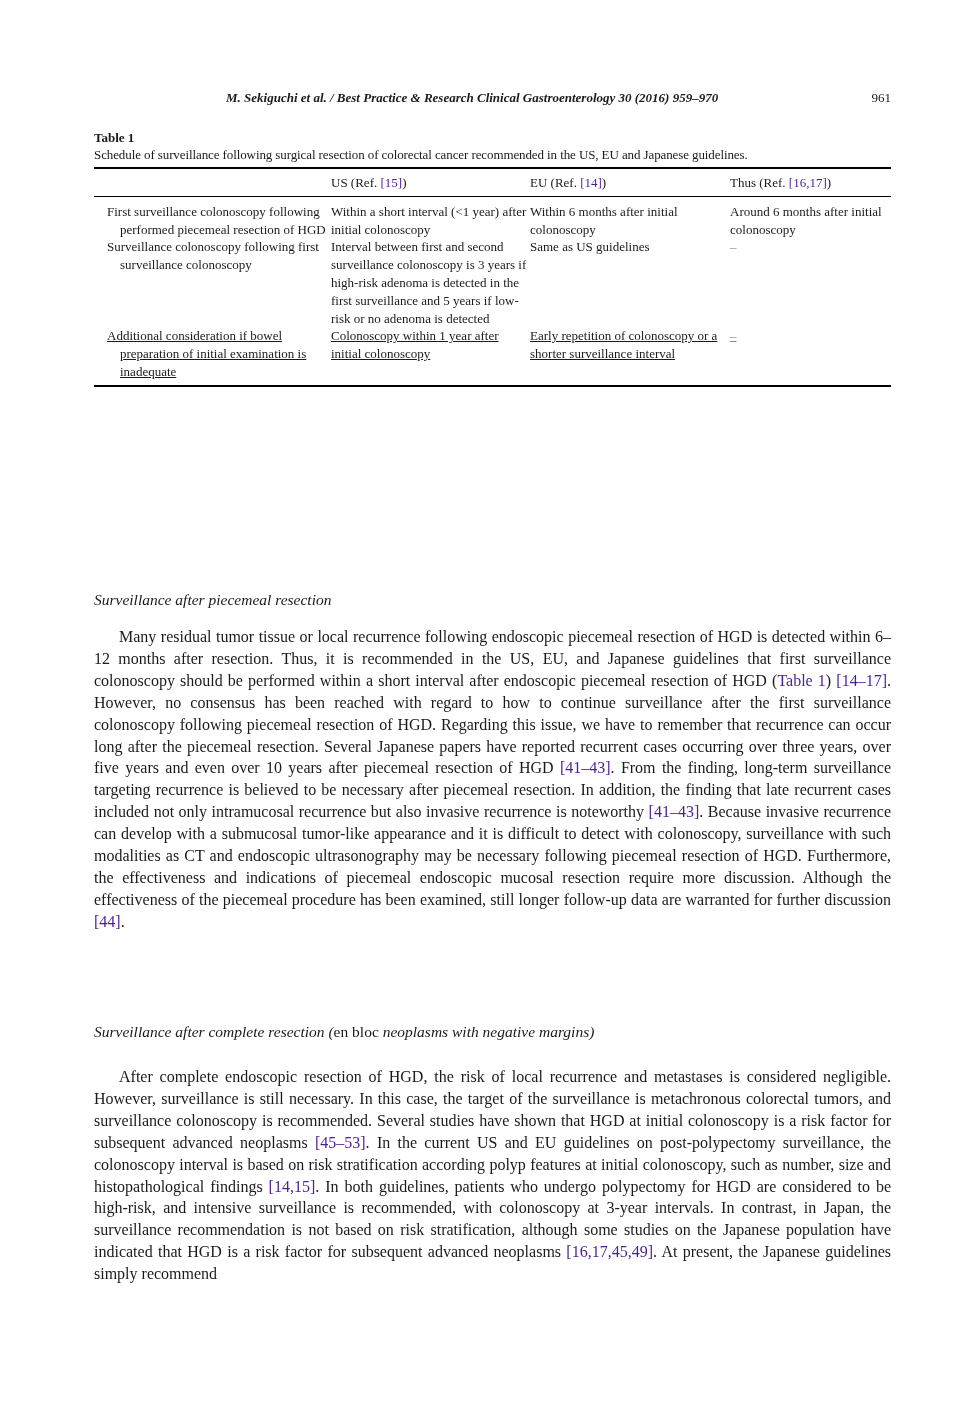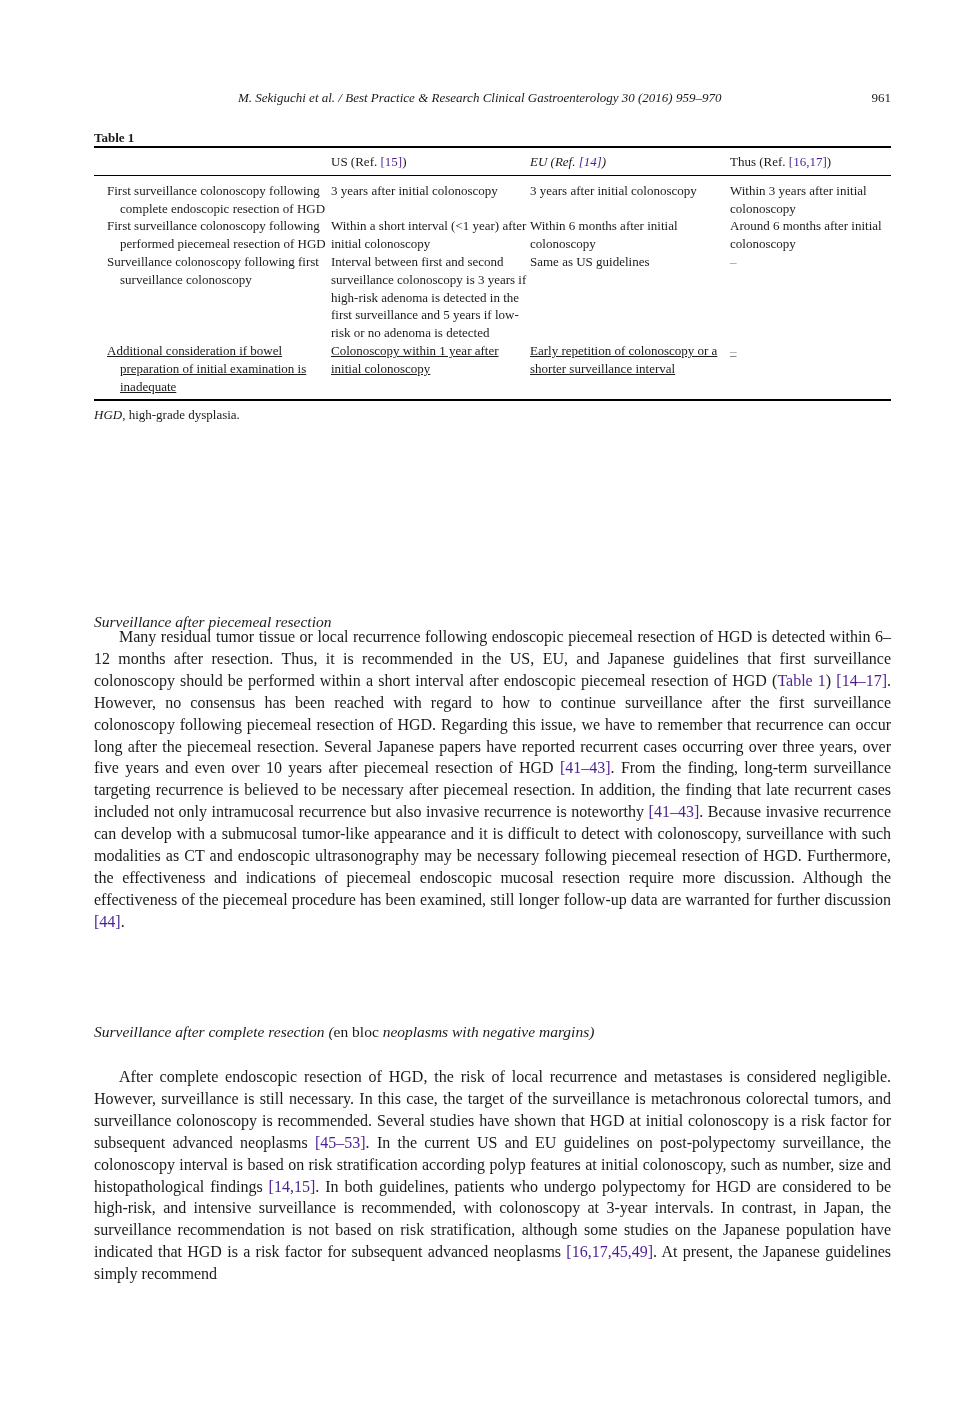--- a/index.html
+++ b/index.html
@@ -1,69 +1,62 @@
 <!DOCTYPE html>
 <html><head>
 <meta charset="utf-8">
 <style>
   html, body { margin: 0; padding: 0; background: #ffffff; }
   body { width: 974px; height: 1417px; position: relative; overflow: hidden;
          font-family: "Liberation Serif", serif; color: #1a1a1a; }
   .running-head { position: absolute; top: 90px; left: 94px; width: 797px; font-size: 13px; }
-  .running-head .citation { position: absolute; left: 144px; font-style: italic; }
+  .running-head .citation { position: absolute; left: 132px; font-style: italic; font-weight: bold; }
   .running-head .pageno { position: absolute; right: 0; margin-left: 12px; }
   .table-block { position: absolute; top: 130px; left: 94px; width: 797px; }
   .table-label { font-weight: bold; font-size: 13px; line-height: 16px; }
   .table-caption { font-size: 13px; line-height: 17px; margin-bottom: 4px; letter-spacing: -0.1px; white-space: nowrap; }
   table { width: 797px; border-collapse: collapse; font-size: 13px; line-height: 17.8px; }
   thead tr { border-top: 2px solid #000; border-bottom: 1px solid #000; }
   tbody tr:last-child td { padding-bottom: 4px; text-decoration: underline; }
   tbody { border-bottom: 2px solid #000; }
   th { font-weight: normal; text-align: left; padding: 5px 0 4px 0; }
   td { vertical-align: top; padding: 0; }
   td.rowhead { padding-left: 13px; }
   td.rowhead .hang { padding-left: 13px; text-indent: -13px; display: block; }
   tbody tr:first-child td { padding-top: 6px; }
-  .col0 { width: 237px; } .col1 { width: 199px; } .col2 { width: 200px; font-style: italic; }
+  .col0 { width: 237px; } .col1 { width: 199px; } .col2 { width: 200px; }
   .dash { color: #888; }
   .ref { color: #4c1d95; }
   .footnote { font-size: 13px; margin-top: 6px; }
   .footnote i { font-style: italic; }
   .section-heading { position: absolute; left: 94px; font-style: italic; font-size: 15.5px; }
   .body-para { position: absolute; left: 94px; width: 797px; font-size: 16px; line-height: 21.9px;
                text-align: justify; text-indent: 25px; hyphens: manual; }
 </style>
 </head>
 <body>
 
 <div class="running-head">
   <span class="citation">M. Sekiguchi et al. / Best Practice &amp; Research Clinical Gastroenterology 30 (2016) 959–970</span>
   <span class="pageno">961</span>
 </div>
 
 <div class="table-block">
   <div class="table-label">Table 1</div>
+  <div class="table-caption">Schedule of surveillance following surgical resection of colorectal cancer recommended in the US, EU and Japanese guidelines.</div>
   <table>
     <thead>
       <tr>
         <th class="col0"></th>
         <th class="col1"><span>US (Ref. </span><span class="ref">[15]</span><span>)</span></th>
         <th class="col2"><span>EU (Ref. </span><span class="ref">[14]</span><span>)</span></th>
         <th><span>Thus (Ref. </span><span class="ref">[16,17]</span><span>)</span></th>
       </tr>
     </thead>
     <tbody id="table-body">
-        <tr>
-          <td class="rowhead">
-            <span class="hang">First surveillance colonoscopy following complete endoscopic resection of HGD</span>
-          </td>
-          <td>3 years after initial colonoscopy</td>
-          <td>3 years after initial colonoscopy</td>
-          <td>Within 3 years after initial colonoscopy</td>
-        </tr>
         <tr>
           <td class="rowhead">
             <span class="hang">First surveillance colonoscopy following performed piecemeal resection of HGD</span>
           </td>
           <td>Within a short interval (&lt;1 year) after initial colonoscopy</td>
           <td>Within 6 months after initial colonoscopy</td>
           <td>Around 6 months after initial colonoscopy</td>
         </tr>
         <tr>
           <td class="rowhead">
@@ -76,20 +69,19 @@
         <tr>
           <td class="rowhead">
             <span class="hang">Additional consideration if bowel preparation of initial examination is inadequate</span>
           </td>
           <td>Colonoscopy within 1 year after initial colonoscopy</td>
           <td>Early repetition of colonoscopy or a shorter surveillance interval</td>
           <td class="dash">–</td>
         </tr>
       </tbody>
   </table>
-  <div class="footnote"><i>HGD</i><span>, high-grade dysplasia.</span></div>
 </div>
 
-<div class="section-heading" style="top:613px;text-align:center;">Surveillance after piecemeal resection</div>
+<div class="section-heading" style="top:591px;text-align:center;">Surveillance after piecemeal resection</div>
 <div class="body-para" style="top:626px;" id="para-0"><span>Many residual tumor tissue or local recurrence following endoscopic piecemeal resection of HGD is detected within 6–12 months after resection. Thus, it is recommended in the US, EU, and Japanese guidelines that first surveillance colonoscopy should be performed within a short interval after endoscopic piecemeal resection of HGD (</span><span class="ref">Table 1</span><span>) </span><span class="ref">[14–17]</span><span>. However, no consensus has been reached with regard to how to continue surveillance after the first surveillance colonoscopy following piecemeal resection of HGD. Regarding this issue, we have to remember that recurrence can occur long after the piecemeal resection. Several Japanese papers have reported recurrent cases occurring over three years, over five years and even over 10 years after piecemeal resection of HGD </span><span class="ref">[41–43]</span><span>. From the finding, long-term surveillance targeting recurrence is believed to be necessary after piecemeal resection. In addition, the finding that late recurrent cases included not only intramucosal recurrence but also invasive recurrence is noteworthy </span><span class="ref">[41–43]</span><span>. Because invasive recurrence can develop with a submucosal tumor-like appearance and it is difficult to detect with colonoscopy, surveillance with such modalities as CT and endoscopic ultrasonography may be necessary following piecemeal resection of HGD. Furthermore, the effectiveness and indications of piecemeal endoscopic mucosal resection require more discussion. Although the effectiveness of the piecemeal procedure has been examined, still longer follow-up data are warranted for further discussion </span><span class="ref">[44]</span><span>.</span></div>
 
 <div class="section-heading" id="heading-1" style="top:1023px;"><span>Surveillance after complete resection (</span><span style="font-style: normal;">en bloc</span><span> neoplasms with negative margins)</span></div>
 <div class="body-para" style="top:1066px;" id="para-1"><span>After complete endoscopic resection of HGD, the risk of local recurrence and metastases is considered negligible. However, surveillance is still necessary. In this case, the target of the surveillance is metachronous colorectal tumors, and surveillance colonoscopy is recommended. Several studies have shown that HGD at initial colonoscopy is a risk factor for subsequent advanced neoplasms </span><span class="ref">[45–53]</span><span>. In the current US and EU guidelines on post-polypectomy surveillance, the colonoscopy in­terval is based on risk stratification according polyp features at initial colonoscopy, such as number, size and histopathological findings </span><span class="ref">[14,15]</span><span>. In both guidelines, patients who undergo polypectomy for HGD are considered to be high-risk, and intensive surveillance is recommended, with colonoscopy at 3-year intervals. In contrast, in Japan, the surveillance recommendation is not based on risk stratifi­cation, although some studies on the Japanese population have indicated that HGD is a risk factor for subsequent advanced neoplasms </span><span class="ref">[16,17,45,49]</span><span>. At present, the Japanese guidelines simply recommend</span></div>
 
 </body></html>

